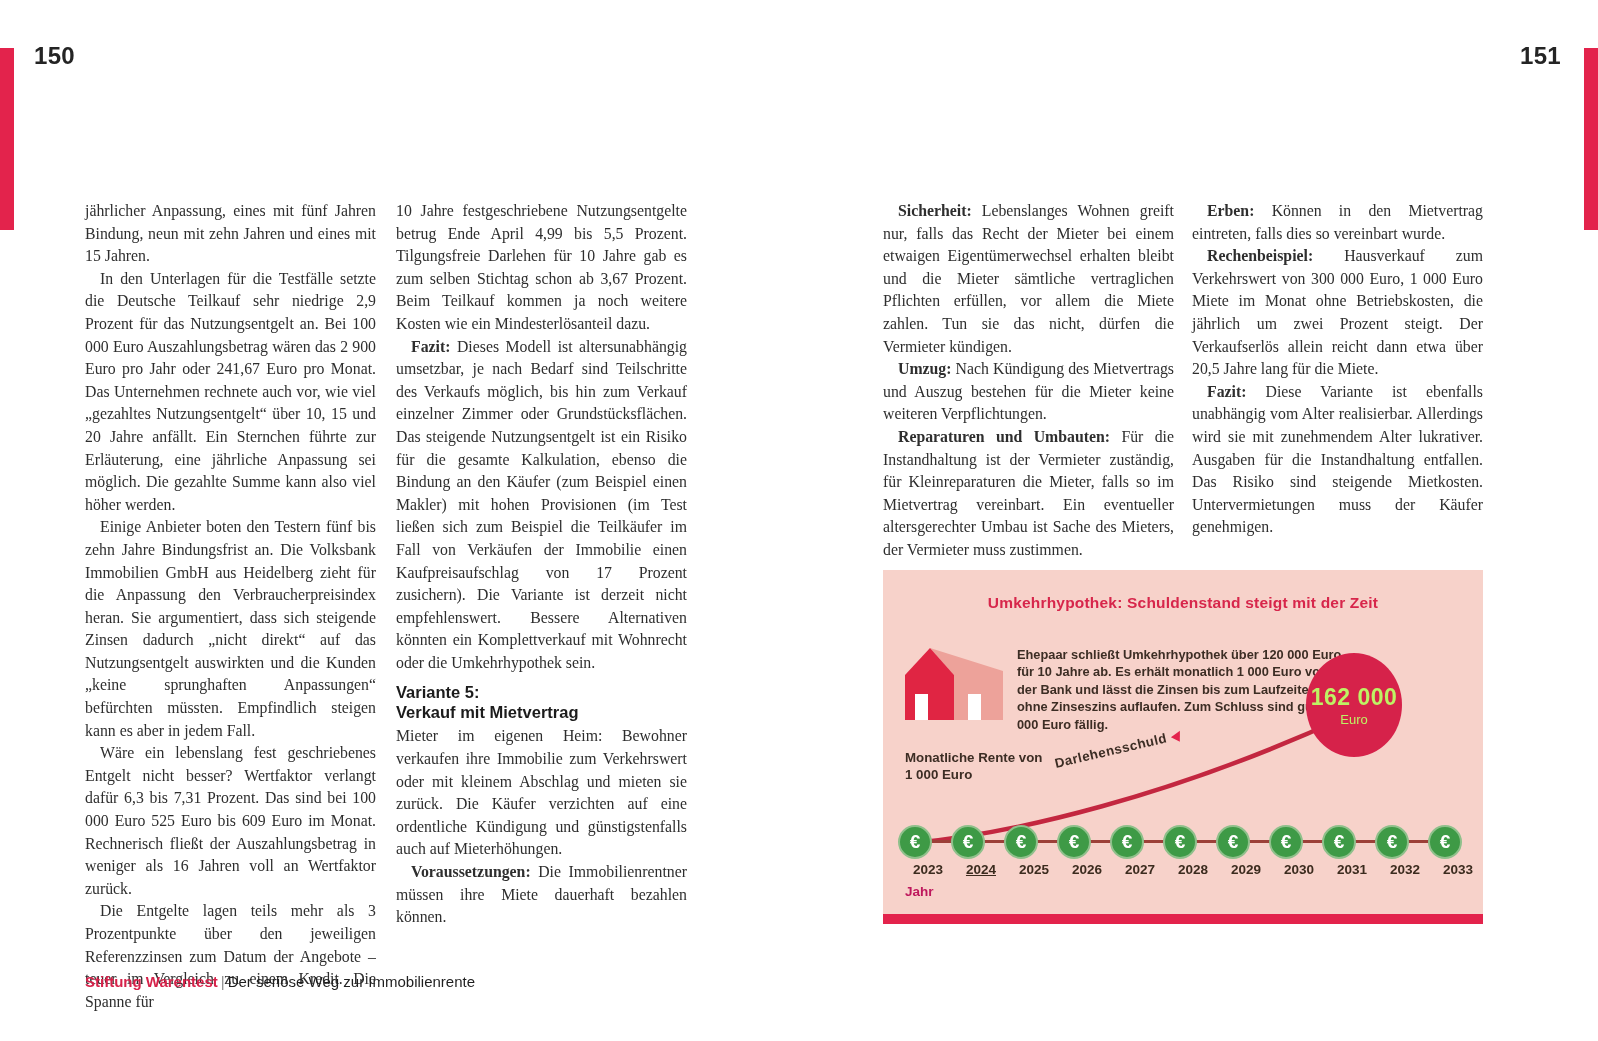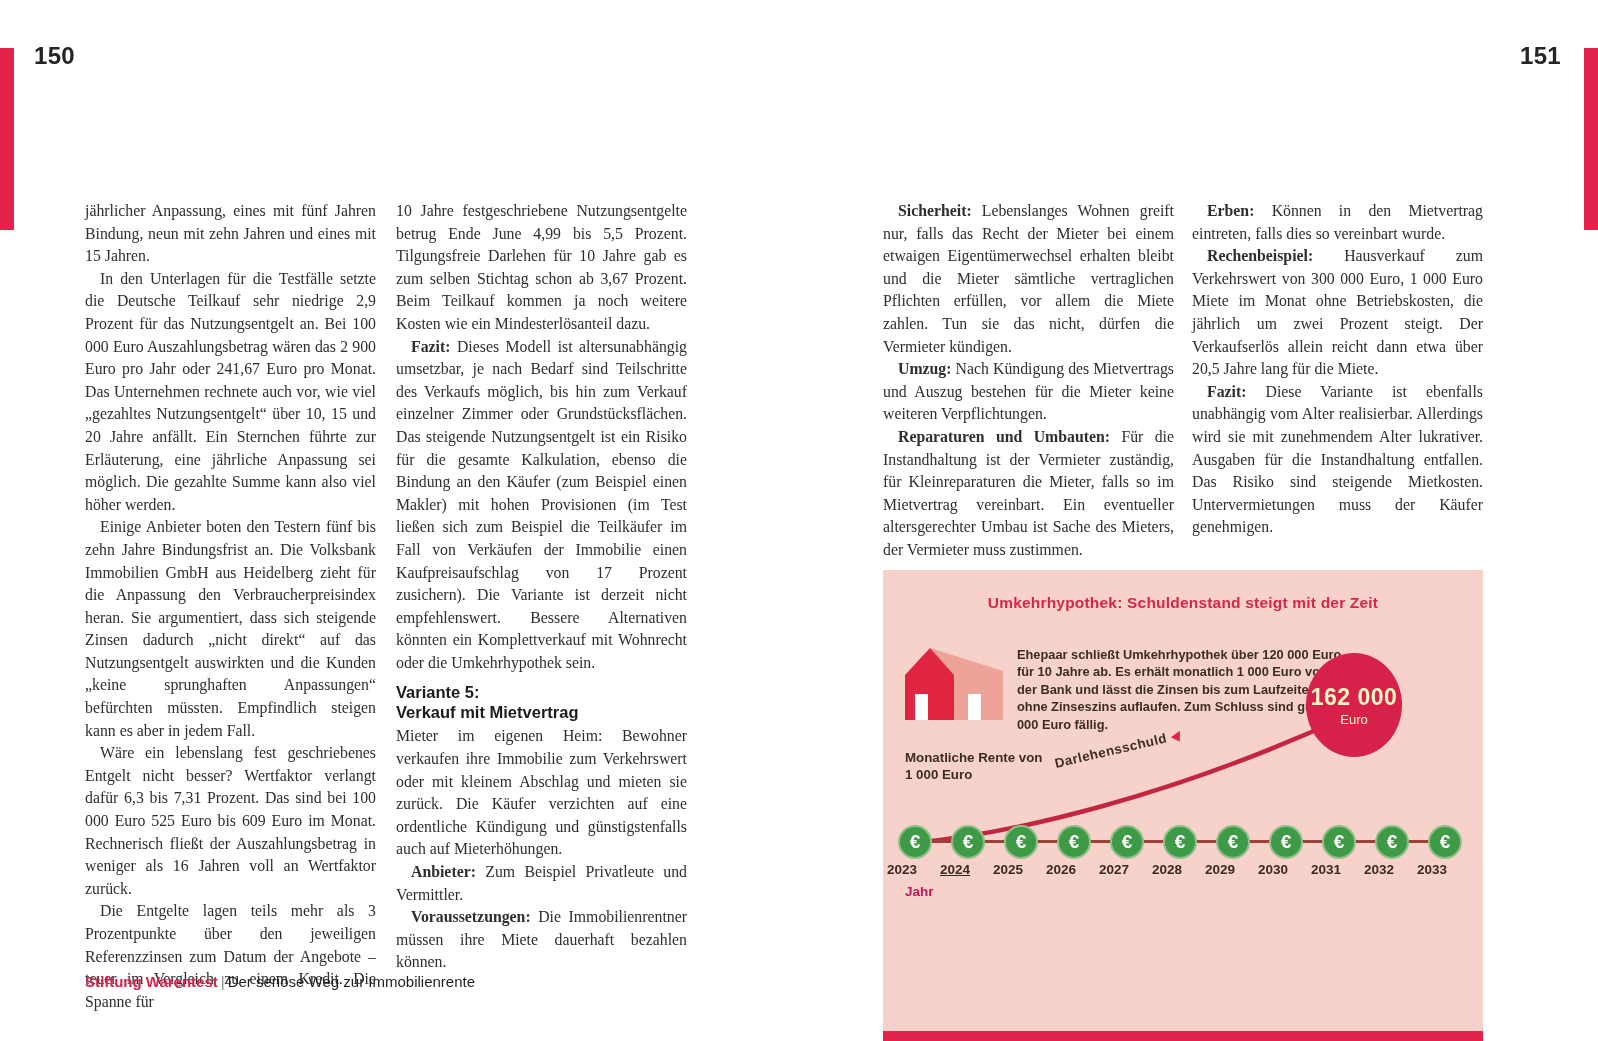--- a/index.html
+++ b/index.html
@@ -23,44 +23,44 @@
   #col2{left:396px}
   #col3{left:883px}
   #col4{left:1192px}
   .body-p{margin:0;text-align:justify;hyphens:auto}
   .body-p.indent{text-indent:15px}
   .body-p b{font-weight:bold}
   .col-heading{font-family:"Liberation Sans",sans-serif;font-weight:bold;font-size:16.5px;
        line-height:19.5px;margin:9px 0 3px;color:#1c1c1c;display:flex;flex-direction:column}
 
   
-  .chart{position:absolute;left:883px;top:570px;width:600px;height:471px;background:var(--chart-bg,#f7d2ca)}
+  .chart{position:absolute;left:883px;top:570px;width:600px;height:354px;background:var(--chart-bg,#f7d2ca)}
   .chart-title{position:absolute;top:24px;left:0;right:0;text-align:center;
        color:var(--title-red,#d7264b);font-weight:bold;font-size:15.5px;letter-spacing:.2px}
   .house{position:absolute;left:22px;top:72px}
   .chart-desc{position:absolute;left:134px;top:76px;width:334px;font-size:12.8px;line-height:17.4px;
        font-weight:bold;color:#3c2d24}
   .curve-svg{position:absolute;left:0;top:0}
   .curve-path{fill:none;stroke:var(--curve-red,#c32740);stroke-width:4.5;stroke-linecap:round}
   .badge{position:absolute;left:423px;top:83px;width:96px;height:104px;border-radius:50%;
-       background:var(--badge-red,#d6224a);color:#fef9c3;display:flex;flex-direction:column;
+       background:var(--badge-red,#d6224a);color:#bef264;display:flex;flex-direction:column;
        align-items:center;justify-content:center;text-align:left}
   .badge-value{font-weight:bold;font-size:23px;letter-spacing:.5px}
   .badge-unit{font-weight:normal;font-size:13px;margin-top:1px}
   .rent-label{position:absolute;left:22px;top:179px;width:140px;font-weight:bold;font-size:13.3px;
        line-height:17px;color:#3c2d24}
   .curve-label{position:absolute;left:172px;top:186px;font-weight:bold;font-size:13.3px;color:#3c2d24;
        transform:rotate(-13deg);transform-origin:left center;letter-spacing:.5px}
   .curve-label .arrow{color:var(--accent,#e3234c);display:inline-block;
        transform:rotate(-50deg) translateY(-2px);font-size:12px;margin-left:7px}
   .coin-line{position:absolute;left:30px;top:270px;width:532px;height:3px;background:#9c4038}
   .coin{position:absolute;top:255px;width:34px;height:34px;border-radius:50%;box-sizing:border-box;
        background:var(--coin-green,#3e9a46);border:2px solid #8fc08b;color:#fff;font-weight:bold;
        font-size:19px;display:flex;align-items:center;justify-content:center}
-  .year{position:absolute;top:292px;width:56px;text-align:left;font-weight:bold;font-size:13.5px;color:#3b2b1e}
+  .year{position:absolute;top:292px;width:56px;text-align:right;font-weight:bold;font-size:13.5px;color:#3b2b1e}
   .jahr{position:absolute;left:22px;top:314px;font-weight:bold;font-size:13.5px;color:#be185d}
   .chart-bar{position:absolute;left:0;bottom:0;width:100%;height:10px;background:var(--accent,#e3234c)}
 
   
   .footer{position:absolute;left:85px;top:973px;display:flex;align-items:center;gap:3px;
        font-size:15px;color:#1f1f1f}
   .footer .brand{color:var(--badge-red,#d6224a);font-weight:bold}
   .footer .sep{color:#8a8a8a}
 </style>
 </head>
@@ -73,28 +73,27 @@
 <div class="pagenum" id="pn-right">151</div>
 
 <div class="col" id="col1">
     <p class="body-p">jährlicher Anpassung, eines mit fünf Jahren Bindung, neun mit zehn Jahren und eines mit 15 Jahren.</p>
     <p class="body-p indent">In den Unterlagen für die Testfälle setzte die Deutsche Teilkauf sehr niedrige 2,9 Prozent für das Nutzungsentgelt an. Bei 100 000 Euro Auszahlungsbetrag wären das 2 900 Euro pro Jahr oder 241,67 Euro pro Monat. Das Unternehmen rechnete auch vor, wie viel „gezahltes Nutzungsentgelt“ über 10, 15 und 20 Jahre anfällt. Ein Sternchen führte zur Erläuterung, eine jährliche Anpassung sei möglich. Die gezahlte Summe kann also viel höher werden.</p>
     <p class="body-p indent">Einige Anbieter boten den Testern fünf bis zehn Jahre Bindungsfrist an. Die Volksbank Immobilien GmbH aus Heidelberg zieht für die Anpassung den Verbraucherpreisindex heran. Sie argumentiert, dass sich steigende Zinsen dadurch „nicht direkt“ auf das Nutzungsentgelt auswirkten und die Kunden „keine sprunghaften Anpassungen“ befürchten müssten. Empfindlich steigen kann es aber in jedem Fall.</p>
     <p class="body-p indent">Wäre ein lebenslang fest geschriebenes Entgelt nicht besser? Wertfaktor verlangt dafür 6,3 bis 7,31 Prozent. Das sind bei 100 000 Euro 525 Euro bis 609 Euro im Monat. Rechnerisch fließt der Auszahlungsbetrag in weniger als 16 Jahren voll an Wertfaktor zurück.</p>
     <p class="body-p indent">Die Entgelte lagen teils mehr als 3 Prozentpunkte über den jeweiligen Referenzzinsen zum Datum der Angebote – teuer im Vergleich zu einem Kredit. Die Spanne für</p>
   </div>
 <div class="col" id="col2">
-    <p class="body-p">10 Jahre festgeschriebene Nutzungsentgelte betrug Ende June 4,99 bis 5,5 Prozent. Tilgungsfreie Darlehen für 10 Jahre gab es zum selben Stichtag schon ab 3,67 Prozent. Beim Teilkauf kommen ja noch weitere Kosten wie ein Mindesterlösanteil dazu.</p>
+    <p class="body-p">10 Jahre festgeschriebene Nutzungsentgelte betrug Ende April 4,99 bis 5,5 Prozent. Tilgungsfreie Darlehen für 10 Jahre gab es zum selben Stichtag schon ab 3,67 Prozent. Beim Teilkauf kommen ja noch weitere Kosten wie ein Mindesterlösanteil dazu.</p>
     <p class="body-p indent"><b>Fazit:</b> Dieses Modell ist altersunabhängig umsetzbar, je nach Bedarf sind Teilschritte des Verkaufs möglich, bis hin zum Verkauf einzelner Zimmer oder Grundstücksflächen. Das steigende Nutzungsentgelt ist ein Risiko für die gesamte Kalkulation, ebenso die Bindung an den Käufer (zum Beispiel einen Makler) mit hohen Provisionen (im Test ließen sich zum Beispiel die Teilkäufer im Fall von Verkäufen der Immobilie einen Kaufpreisaufschlag von 17 Prozent zusichern). Die Variante ist derzeit nicht empfehlenswert. Bessere Alternativen könnten ein Komplettverkauf mit Wohnrecht oder die Umkehrhypothek sein.</p>
     <h3 class="col-heading">
       <span>Variante 5:</span>
       <span>Verkauf mit Mietvertrag</span>
     </h3>
     <p class="body-p">Mieter im eigenen Heim: Bewohner verkaufen ihre Immobilie zum Verkehrswert oder mit kleinem Abschlag und mieten sie zurück. Die Käufer verzichten auf eine ordentliche Kündigung und günstigstenfalls auch auf Mieterhöhungen.</p>
-    <p class="body-p indent"><b>Anbieter:</b> Zum Beispiel Privatleute und Vermittler.</p>
     <p class="body-p indent"><b>Voraussetzungen:</b> Die Immobilienrentner müssen ihre Miete dauerhaft bezahlen können.</p>
   </div>
 <div class="col" id="col3">
     <p class="body-p indent"><b>Sicherheit:</b> Lebenslanges Wohnen greift nur, falls das Recht der Mieter bei einem etwaigen Eigentümerwechsel erhalten bleibt und die Mieter sämtliche vertraglichen Pflichten erfüllen, vor allem die Miete zahlen. Tun sie das nicht, dürfen die Vermieter kündigen.</p>
     <p class="body-p indent"><b>Umzug:</b> Nach Kündigung des Mietvertrags und Auszug bestehen für die Mieter keine weiteren Verpflichtungen.</p>
     <p class="body-p indent"><b>Reparaturen und Umbauten:</b> Für die Instandhaltung ist der Vermieter zuständig, für Kleinreparaturen die Mieter, falls so im Mietvertrag vereinbart. Ein eventueller altersgerechter Umbau ist Sache des Mieters, der Vermieter muss zustimmen.</p>
   </div>
 <div class="col" id="col4">
     <p class="body-p indent"><b>Erben:</b> Können in den Mietvertrag eintreten, falls dies so vereinbart wurde.</p>
     <p class="body-p indent"><b>Rechenbeispiel:</b> Hausverkauf zum Verkehrswert von 300 000 Euro, 1 000 Euro Miete im Monat ohne Betriebskosten, die jährlich um zwei Prozent steigt. Der Verkaufserlös allein reicht dann etwa über 20,5 Jahre lang für die Miete.</p>

